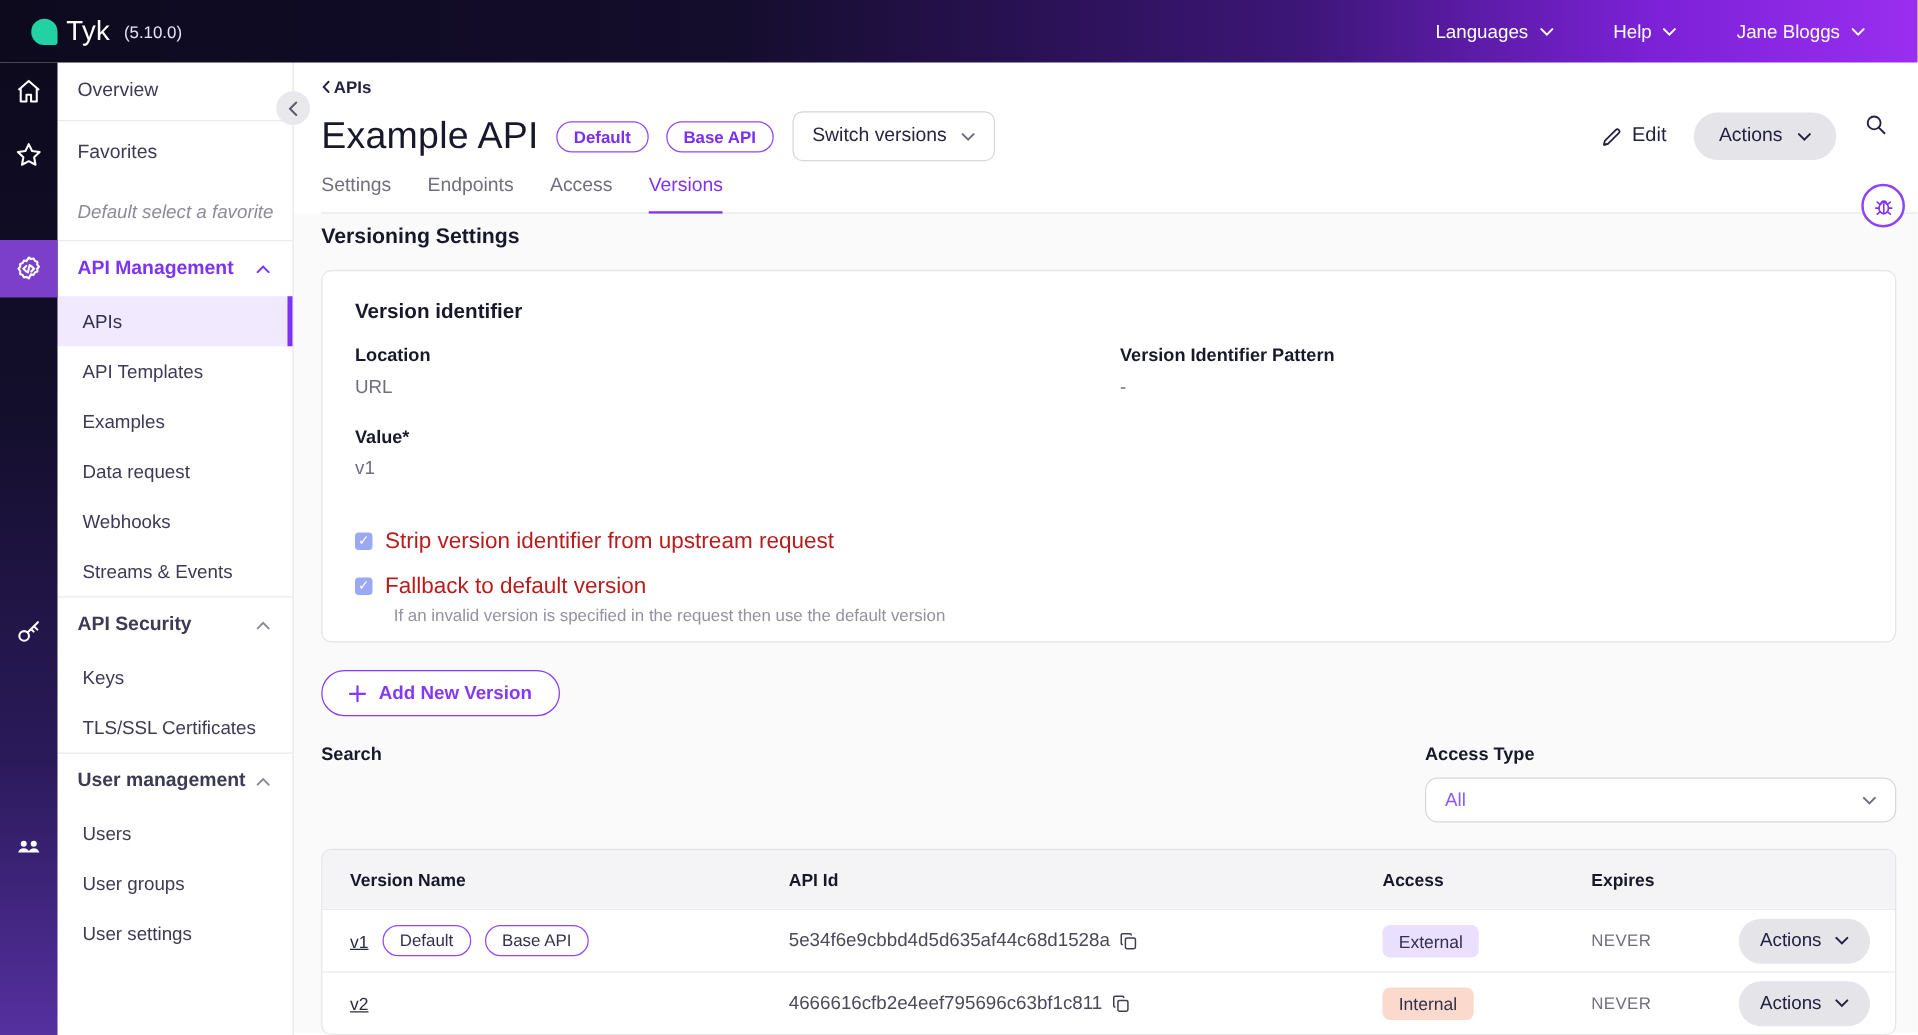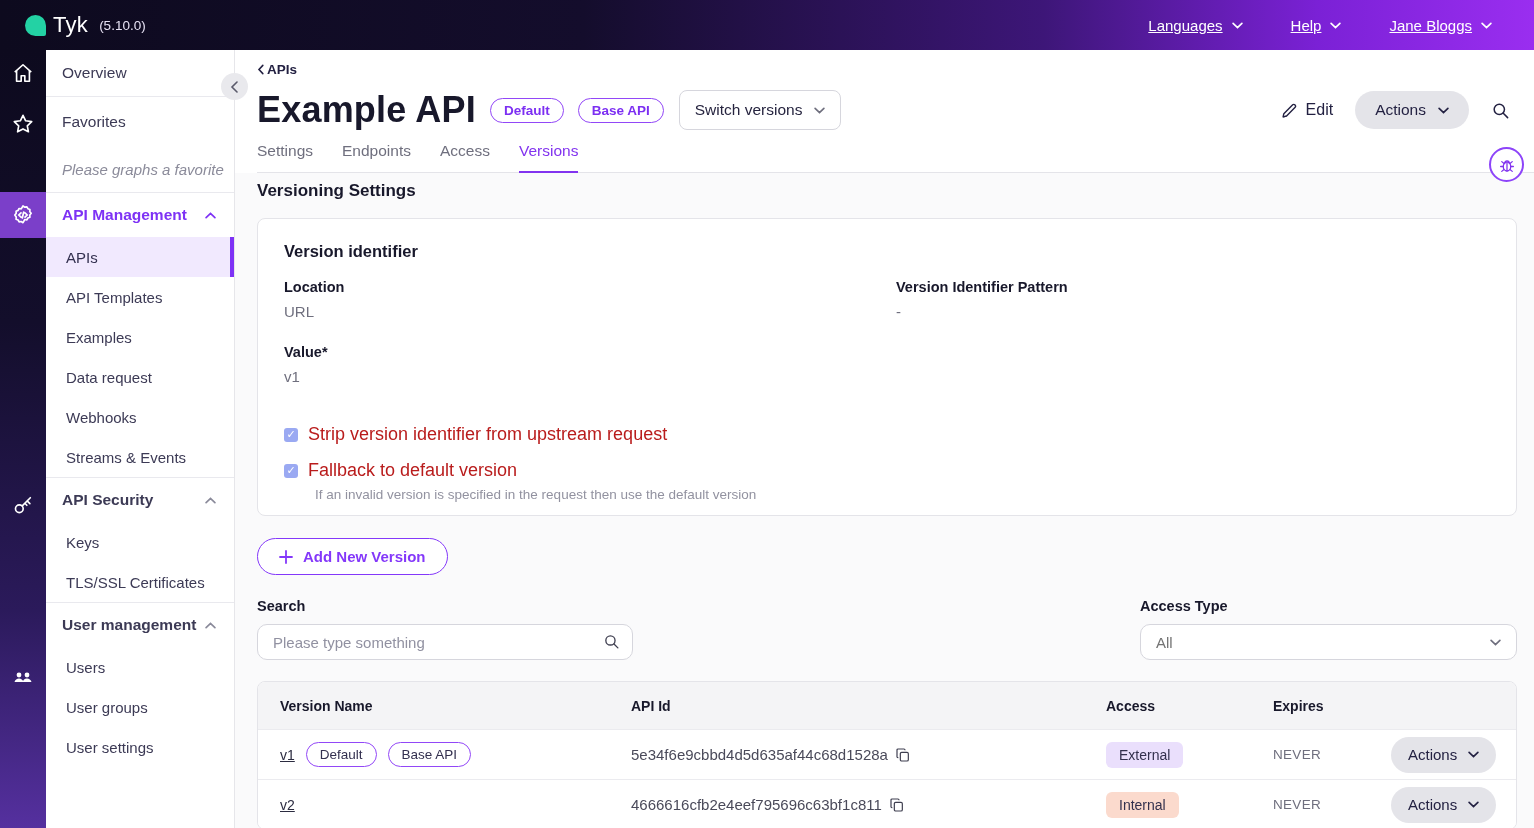--- a/index.html
+++ b/index.html
@@ -7,21 +7,21 @@
     font-family:"Liberation Sans", sans-serif; background:#fafafb; color:#26243f; }
 
   
   .topbar { position:absolute; left:0; top:0; width:1534px; height:50px; z-index:30;
     background:linear-gradient(90deg,#0d0a1e 0%,#140d2c 38%,#3d1678 68%,#7b21d6 86%,#9a2ef0 100%);
     display:flex; align-items:center; padding-left:25px; color:#fff; }
   .logo-wrap { display:flex; align-items:center; gap:7px; }
   .logo-leaf { width:21px; height:21px; background:#23d2a4; border-radius:11px 11px 2px 11px; }
   .logo-text { font-size:22px; font-weight:400; letter-spacing:.3px; }
   .topbar-version { margin-left:11px; font-size:13.5px; color:#e7e2f4; }
-  .topbar-menus { margin-left:auto; display:flex; align-items:center; gap:48px; padding-right:42px;text-decoration:underline; }
+  .topbar-menus { margin-left:auto; display:flex; align-items:center; gap:48px; padding-right:42px; }
   .topbar-menu { display:flex; align-items:center; gap:9px; font-size:15px; cursor:pointer; }
   .chev { width:11px; height:7px; display:inline-block; }
 
   
   .rail { position:absolute; left:0; top:50px; width:46px; height:778px; z-index:20;
     background:linear-gradient(180deg,#0d0a1e 0%,#130e2b 35%,#2b1a5b 72%,#55309f 100%); }
   .rail-icon { position:absolute; left:0; width:46px; height:46px; display:flex;
     align-items:center; justify-content:center; color:#fff; cursor:pointer; }
   .rail-icon.active { background:#7b3fc9; }
 
@@ -43,29 +43,29 @@
   .collapse-btn { position:absolute; left:221px; top:73px; width:27px; height:27px; z-index:25;
     background:#e9e9ed; border-radius:50%; display:flex; align-items:center; justify-content:center;
     color:#5a5a6b; cursor:pointer; }
 
   
   .main { position:absolute; left:235px; top:50px; width:1299px; height:778px; background:#fff; }
   .main-header { padding:12px 0 0 22px; background:#fff; }
   .breadcrumb { display:flex; align-items:center; gap:2px; font-size:13.5px; font-weight:700;
     color:#232142; cursor:pointer; }
   .title-row { margin-top:12px; display:flex; align-items:center; }
-  .page-title { font-size:36px; font-weight:700; color:#18182b; letter-spacing:.2px; }
+  .page-title { font-size:30px; font-weight:400; color:#18182b; letter-spacing:.2px; }
   .pill { display:inline-flex; align-items:center; height:25px; padding:0 13px; border-radius:999px;
     border:1.5px solid #9247f7; color:#7c2ff2; font-size:13.5px; font-weight:600; background:#fff; cursor:default; }
   .title-row .pill { margin-left:14px; }
   .switch-btn { margin-left:15px; width:162px; height:40px; border:1px solid #d6d6dd; border-radius:8px;
     background:#fff; display:flex; align-items:center; justify-content:space-between; padding:0 15px;
     font-size:15.5px; color:#26243f; cursor:pointer; }
   .switch-btn .chev { color:#6f6f7e; }
-  .header-right { margin-left:auto; display:flex; align-items:center; gap:22px; padding-right:24px; }
+  .header-right { margin-left:auto; display:flex; gap:22px; padding-right:24px; }
   .edit-btn { display:flex; align-items:center; gap:8px; font-size:16px; color:#232142; cursor:pointer; }
   .actions-btn { height:38px; padding:0 20px; border-radius:999px; background:#e4e4e9; border:none;
     display:flex; align-items:center; gap:12px; font-size:15.5px; color:#232142; cursor:pointer; }
   .hdr-search { color:#232142; cursor:pointer; display:flex; }
   .tabs { margin-top:11px; display:flex; gap:29px; border-bottom:1px solid #e4e4e9; }
   .tab { font-size:15.5px; color:#6f6f7e; padding-bottom:11px; cursor:pointer; }
   .tab.active { color:#8233ef; border-bottom:2px solid #8233ef; margin-bottom:-1px; }
 
   .content { background:#fafafb; height:655px; padding:0 17px 0 22px; position:relative; }
   .section-title { padding-top:8px; font-size:17px; font-weight:700; color:#18182b; }
@@ -92,21 +92,21 @@
   .filter-label { font-size:14.5px; font-weight:700; color:#18182b; }
   .search-box { width:376px; }
   .search-input-wrap { margin-top:10px; position:relative; }
   .search-input { width:100%; height:36px; border:1px solid #d6d6dd; border-radius:10px; padding:0 38px 0 15px;
     font-size:15px; color:#26243f; background:#fff; font-family:"Liberation Sans",sans-serif; }
   .search-input::placeholder { color:#9191a1; }
   .search-input-wrap svg { position:absolute; right:13px; top:9px; color:#3f3f50; }
   .access-box { width:377px; }
   .select { margin-top:10px; height:36px; border:1px solid #d6d6dd; border-radius:10px; background:#fff;
     display:flex; align-items:center; justify-content:space-between; padding:0 15px; font-size:15px;
-    color:#737373; cursor:pointer; }
+    color:#8b5cf6; cursor:pointer; }
   .select .chev { color:#6f6f7e; }
 
   .table { margin-top:21px; background:#fff; border:1px solid #e4e4e9; border-radius:8px; overflow:hidden; }
   .tr { display:grid; grid-template-columns:373px 475px 167px 118px 1fr; align-items:center; }
   .tr.head { height:47px; background:#f4f4f6; font-size:14px; font-weight:700; color:#18182b; }
   .tr.row { height:50px; background:#fff; border-top:1px solid #ebebef; font-size:15px; }
   .td-first { padding-left:22px; display:flex; align-items:center; gap:11px; }
   .vlink { font-size:14px; color:#2b2b40; text-decoration:underline; cursor:pointer; }
   .tbl-pill { height:25px; display:inline-flex; align-items:center; padding:0 13px; border-radius:999px;
     border:1.5px solid #9247f7; color:#33304f; font-size:13.5px; background:#fff; }
@@ -190,21 +190,21 @@
 </div>
 
 <div class="sidebar">
   <div class="sb-item sb-overview">
     <span>Overview</span>
   </div>
   <div class="sb-item sb-fav-title">
     <span>Favorites</span>
   </div>
   <div class="sb-item sb-fav-empty">
-    <span>Please graphs a favorite</span>
+    <span>Default select a favorite</span>
   </div>
 
   <div class="sb-section-head purple">
     <span>API Management</span>
     <svg class="chev" style="transform:rotate(180deg)" viewBox="0 0 10 6">
         <path d="M1 1l4 4 4-4" fill="none" stroke="currentColor" stroke-width="1.5" stroke-linecap="round"></path>
       </svg>
   </div>
   <div class="sb-item sb-sub active">
     <span>APIs</span>
@@ -349,27 +349,20 @@
         <svg width="14" height="14" viewBox="0 0 14 14">
             <path d="M7 1v12M1 7h12" stroke="currentColor" stroke-width="1.8" stroke-linecap="round"></path>
           </svg>
         <span>Add New Version</span>
       </button>
     </div>
 
     <div class="filters">
       <div class="search-box">
         <div class="filter-label">Search</div>
-        <div class="search-input-wrap">
-          <input class="search-input" placeholder="Please type something" style="">
-          <svg width="17" height="17" viewBox="0 0 24 24" fill="none" stroke="currentColor" stroke-width="1.9" stroke-linecap="round">
-              <circle cx="10.5" cy="10.5" r="6.5"></circle>
-              <path d="M15.5 15.5L21 21"></path>
-            </svg>
-        </div>
       </div>
       <div class="access-box">
         <div class="filter-label">Access Type</div>
         <div class="select">
           <span>All</span>
           <svg class="chev" viewBox="0 0 10 6">
               <path d="M1 1l4 4 4-4" fill="none" stroke="currentColor" stroke-width="1.5" stroke-linecap="round"></path>
             </svg>
         </div>
       </div>

